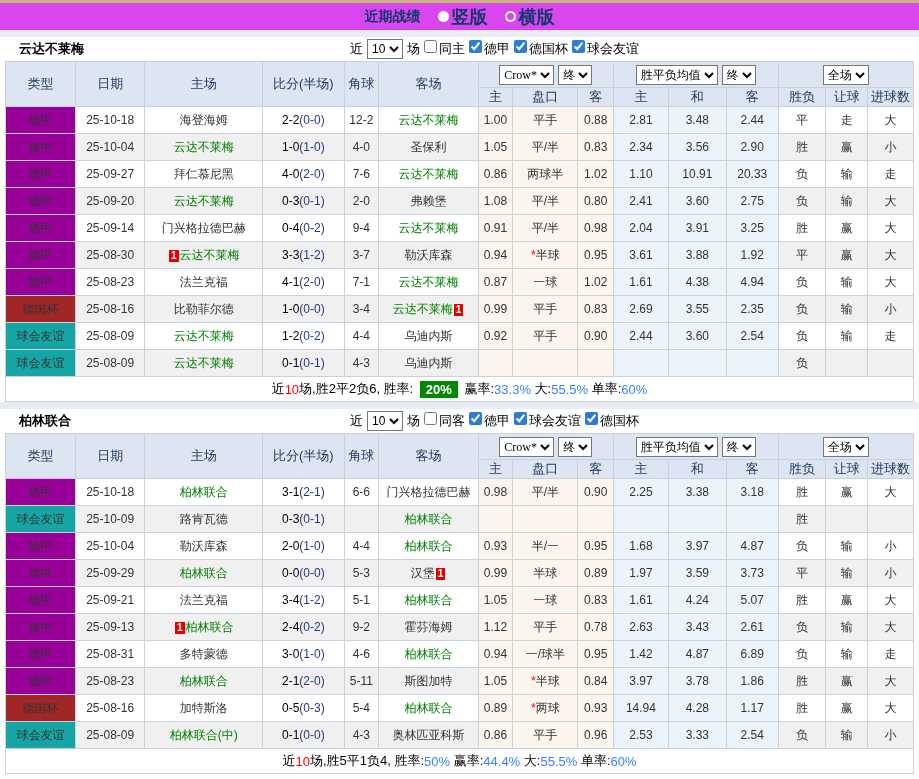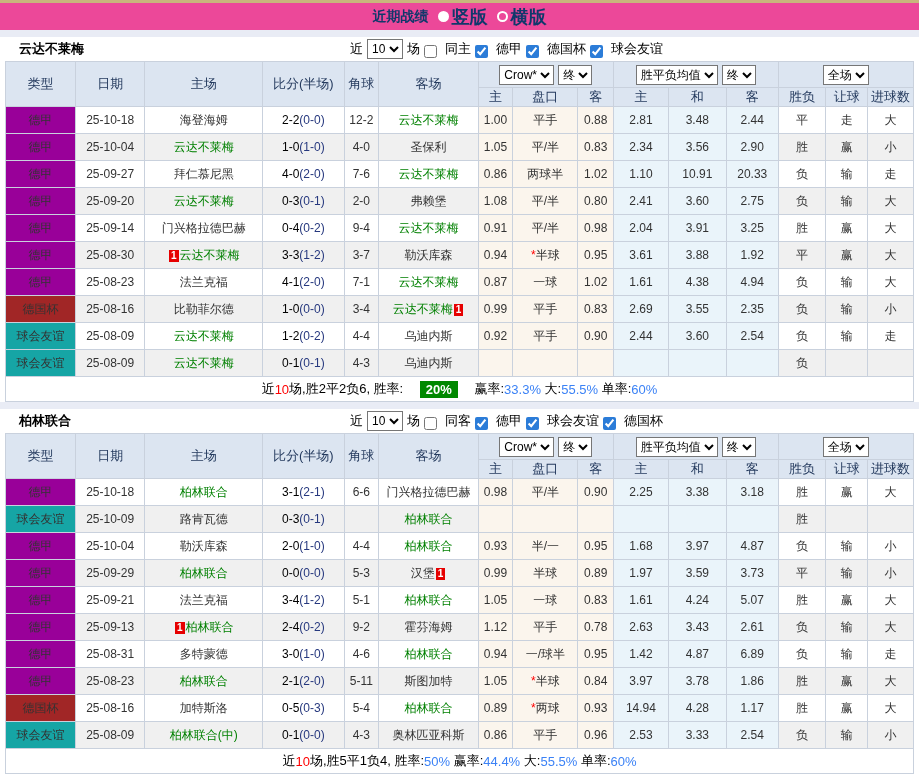--- a/index.html
+++ b/index.html
@@ -2,38 +2,38 @@
 <html><head>
 <meta charset="utf-8">
 <style>
   * { box-sizing: border-box; }
   html,body { margin:0; padding:0; }
   body {
     width:919px; height:779px; overflow:hidden; background:#fff;
     border-top:3px solid #C8B67C;
     font-family:"Liberation Sans", sans-serif;
   }
-  .titlebar { height:27px; background:#ec4899; display:flex; align-items:center; justify-content:center; gap:9px; }
+  .titlebar { height:27px; background:#d946ef; display:flex; align-items:center; justify-content:center; gap:17px; }
   .tb-title { color:#10386B; font-weight:bold; font-size:14px; }
   .tb-radio { display:flex; align-items:center; gap:3px; color:#10386B; font-size:18px; font-weight:bold; cursor:pointer; }
   .radio { width:11px; height:11px; border:2px solid #fff; border-radius:50%; display:inline-block; }
   .radio.checked { background:#fff; }
   .gap { height:7px; background:#E9ECF5; }
   .section { margin:0 5px; }
   .section-head { display:flex; align-items:center; height:24px; }
   .team-name { flex:0 0 345px; font-weight:bold; font-size:13px; padding-left:14px; color:#000; }
   .filter { display:flex; align-items:center; gap:4px; font-size:13px; color:#000; }
   .filter select { height:20px; font-size:12px; font-family:inherit; background:#fff; }
-  .chk { display:flex; align-items:flex-end; gap:8px; cursor:pointer; }
+  .chk { display:flex; align-items:flex-start; gap:2px; cursor:pointer; }
   .chk input { width:13px; height:13px; accent-color:#2B7CD8; margin:0; }
   .leagues { display:flex; align-items:center; gap:4px; }
   .stats { width:100%; border-collapse:collapse; table-layout:fixed; }
   .stats th, .stats td { border:1px solid #C9D1DD; text-align:center; white-space:nowrap; overflow:hidden; padding:0; }
   .stats thead th { background:#DCE5F1; color:#243A5E; font-weight:normal; font-size:13px; }
-  .selth { height:26px; }
+  .selth { height:26px;font-family:Liberation Serif, serif; }
   .selth select { height:20px; font-size:12px; margin:0 2px; font-family:inherit; background:#fff; }
   .thsub { height:18px; font-size:12px; }
   .stats tbody td { height:27px; font-size:12px; color:#333; }
   .stats tbody tr:nth-child(even) td.zeb { background:#F0F0F0; }
   .type-league  { background:#990099; color:#fff; }
   .type-cup     { background:#A12626; color:#fff; }
   .type-friendly{ background:#16A5A5; color:#fff; }
   .team-focus { color:#008000; }
   .ft { color:#000000;text-align:right; }
   .ht { color:#26387E; }
@@ -42,21 +42,21 @@
   .blueb { background:#EAF4FA; }
   .res-red { color:#E60000; }
   .res-blue { color:#2929D6; }
   .res-green { color:#008000; }
   .star { color:#FF0000; }
   .badge { display:inline-block; background:#E60000; color:#fff; font-size:10px; line-height:12px; padding:0 2px; margin:0 1px; font-weight:bold; }
   .summary { height:25px; border:1px solid #C9D1DD; border-top:none; display:flex; align-items:center; justify-content:center; font-size:13px; color:#000; }
   .summary span { white-space:pre; }
   .seg-red { color:#FF0000; }
   .seg-blue { color:#3b82f6; }
-  .seg-badge { background:#008800; color:#fff; font-weight:bold; padding:1px 6px; margin:0 13px; }
+  .seg-badge { background:#008800; color:#fff; font-weight:bold; padding:1px 6px; margin:0 3px; }
 </style>
 </head>
 <body>
 
 <div class="titlebar">
   <span class="tb-title">近期战绩</span>
   <label class="tb-radio">
     <span class="radio checked" id="radio0"></span>
     <span>竖版</span>
   </label>

